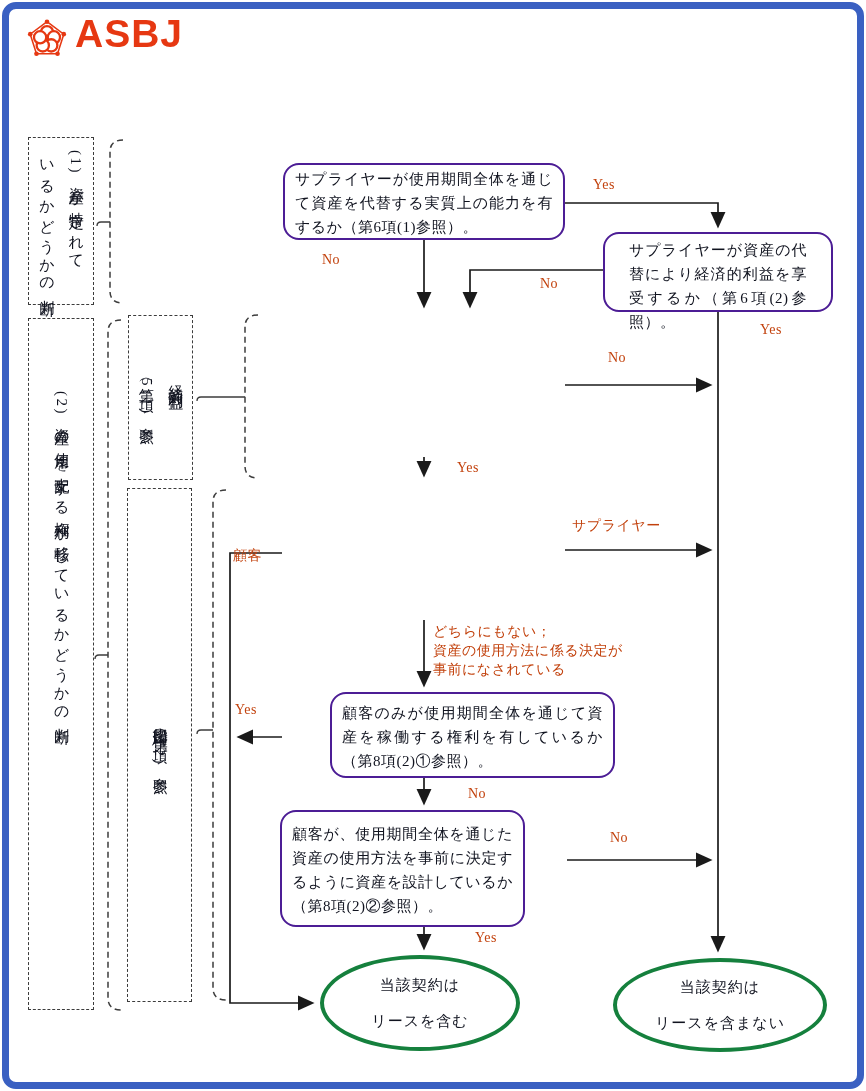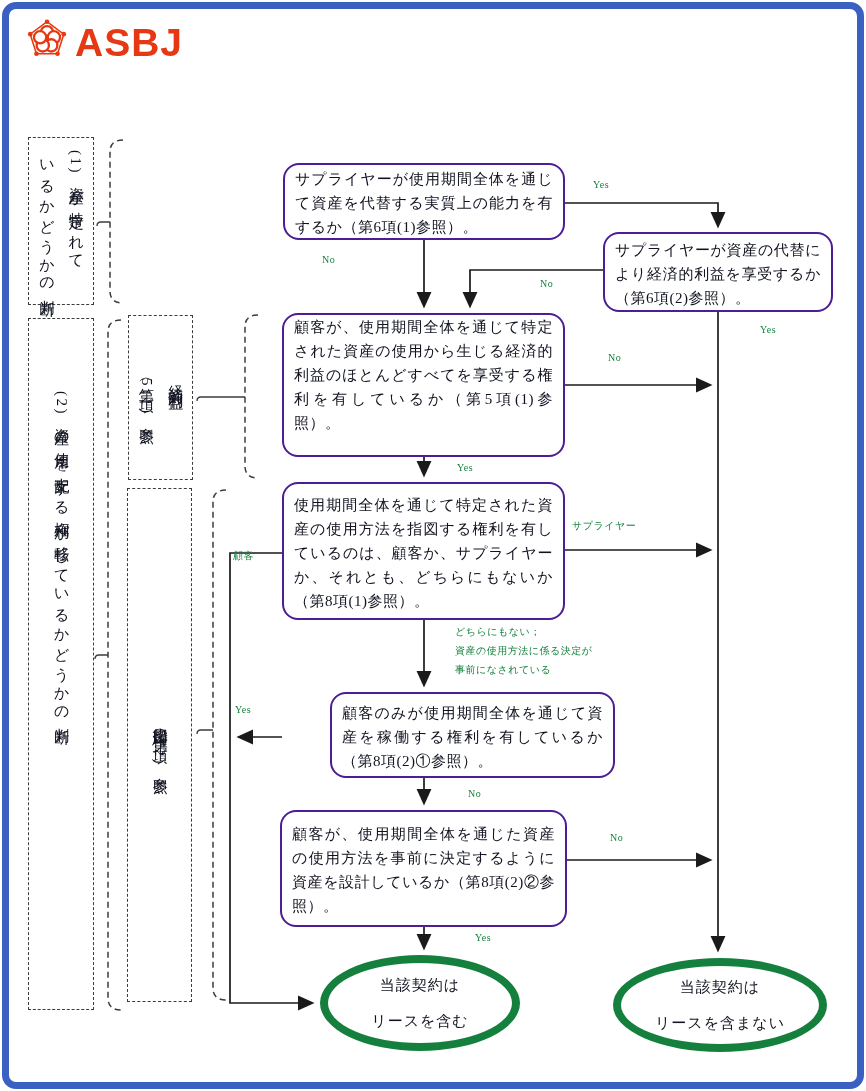--- a/index.html
+++ b/index.html
@@ -1,63 +1,63 @@
 <!DOCTYPE html>
 <html><head>
 <meta charset="utf-8">
 <style>
   html,body{margin:0;padding:0;background:#000;}
   #page{position:relative;width:866px;height:1091px;background:#fff;overflow:hidden;
         font-family:"Liberation Serif","DejaVu Serif",serif;color:#10131f;}
   #frame{position:absolute;inset:2px;border:7px solid #3a60c2;border-radius:14px;
          pointer-events:none;z-index:50;}
   
-  #logo{position:absolute;left:24px;top:14px;display:flex;align-items:flex-end;gap:5px;z-index:5;}
+  #logo{position:absolute;left:24px;top:14px;display:flex;align-items:flex-start;gap:5px;z-index:5;}
   #logo .word{font-family:"Liberation Sans","DejaVu Sans",sans-serif;font-weight:bold;
               font-size:39px;color:#e63812;letter-spacing:1px;line-height:1;}
   
   #wires{position:absolute;left:0;top:0;z-index:1;}
   
   .qbox{position:absolute;box-sizing:border-box;background:#fff;border:2px solid #4c1d95;
         border-radius:16px;font-size:15px;line-height:24px;letter-spacing:.5px;
         text-align:justify;z-index:3;}
   .qb1{left:283px;top:163px;width:282px;height:77px;padding:2px 10px;}
-  .qb2{left:603px;top:232px;width:230px;height:80px;padding:4px 10px;}
+  .qb2{left:603px;top:232px;width:230px;height:80px;padding:4px 24px;}
   .qb3{left:282px;top:313px;width:283px;height:144px;padding:0 10px;}
   .qb4{left:282px;top:482px;width:283px;height:138px;padding:9px 10px;}
   .qb5{left:282px;top:692px;width:285px;height:86px;padding:7px 10px;margin-left:48px;}
-  .qb6{left:280px;top:810px;width:287px;height:117px;padding:10px 10px;}
+  .qb6{left:280px;top:810px;width:245px;height:117px;padding:10px 10px;}
   
-  .term{position:absolute;box-sizing:border-box;background:#fff;border:8px solid #15803d;
+  .term{position:absolute;box-sizing:border-box;background:#fff;border:4px solid #15803d;
         border-radius:50%;display:flex;align-items:center;justify-content:center;
         text-align:center;font-size:15px;line-height:36px;letter-spacing:1px;
         white-space:pre-line;z-index:3;}
   .termL{left:320px;top:955px;width:200px;height:96px;}
   .termR{left:613px;top:958px;width:214px;height:94px;}
   
   .dashbox{position:absolute;box-sizing:border-box;border:1.6px dashed #3c3c3c;
            display:flex;justify-content:center;z-index:2;background:#fff0;}
   .dashbox .vtxt{writing-mode:vertical-rl;white-space:pre-line;font-size:15px;
                  line-height:1.95;letter-spacing:2.5px;}
   .db-l1{left:28px;top:137px;width:66px;height:168px;align-items:center;}
   .db-l2{left:28px;top:318px;width:66px;height:692px;align-items:flex-start;padding-top:72px;}
   .db-m1{left:128px;top:315px;width:65px;height:165px;align-items:center;}
   .db-m2{left:127px;top:488px;width:65px;height:514px;align-items:center;}
   
-  .elab{position:absolute;font-size:10px;line-height:19px;white-space:pre-line;
-        letter-spacing:.5px;z-index:4;color:#15803d;}
+  .elab{position:absolute;font-size:14px;line-height:19px;white-space:pre-line;
+        letter-spacing:.5px;z-index:4;color:#c2410c;}
   .lab-yes1{left:593px;top:175px;}
   .lab-no1{left:322px;top:250px;}
   .lab-no2{left:540px;top:274px;}
   .lab-yes2{left:760px;top:320px;}
   .lab-no3{left:608px;top:348px;}
   .lab-yes3{left:457px;top:458px;}
   .lab-supplier{left:572px;top:516px;}
   .lab-customer{left:233px;top:518px;margin-top:28px;}
-  .lab-neither{left:455px;top:622px;}
+  .lab-neither{left:433px;top:622px;}
   .lab-yes4{left:235px;top:700px;}
   .lab-no4{left:468px;top:784px;}
   .lab-no5{left:610px;top:828px;}
   .lab-yes5{left:475px;top:928px;}
 </style>
 </head>
 <body>
 
 <div id="page">
 
@@ -129,22 +129,20 @@
   <div class="dashbox db-m1">
     <span class="vtxt">経済的利益
 （第5項(1)参照）</span>
   </div>
   <div class="dashbox db-m2">
     <span class="vtxt">指図権（第5項(2)参照）</span>
   </div>
 
   <div class="qbox qb1">サプライヤーが使用期間全体を通じて資産を代替する実質上の能力を有するか（第6項(1)参照）。</div>
   <div class="qbox qb2">サプライヤーが資産の代替により経済的利益を享受するか（第6項(2)参照）。</div>
-  <div class="qbox qb3">顧客が、使用期間全体を通じて特定された資産の使用から生じる経済的利益のほとんどすべてを享受する権利を有しているか（第5項(1)参照）。</div>
-  <div class="qbox qb4">使用期間全体を通じて特定された資産の使用方法を指図する権利を有しているのは、顧客か、サプライヤーか、それとも、どちらにもないか（第8項(1)参照）。</div>
   <div class="qbox qb5">顧客のみが使用期間全体を通じて資産を稼働する権利を有しているか（第8項(2)①参照）。</div>
   <div class="qbox qb6">顧客が、使用期間全体を通じた資産の使用方法を事前に決定するように資産を設計しているか（第8項(2)②参照）。</div>
 
   <div class="term termL">当該契約は
 リースを含む</div>
   <div class="term termR">当該契約は
 リースを含まない</div>
 
   <div class="elab lab-yes1">Yes</div>
   <div class="elab lab-no1">No</div>

